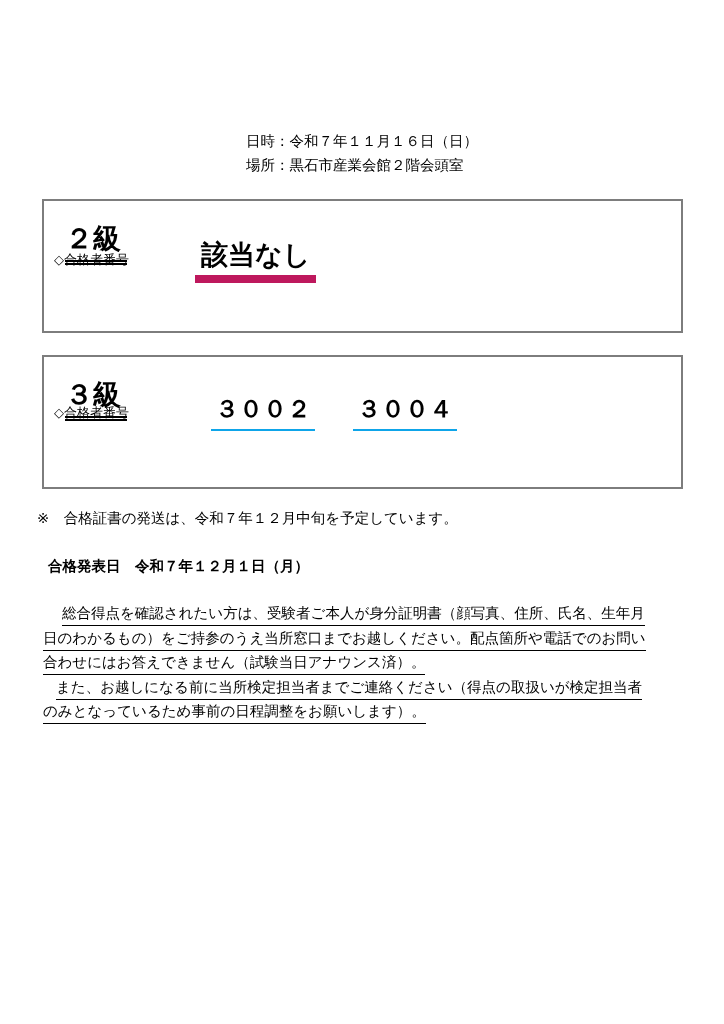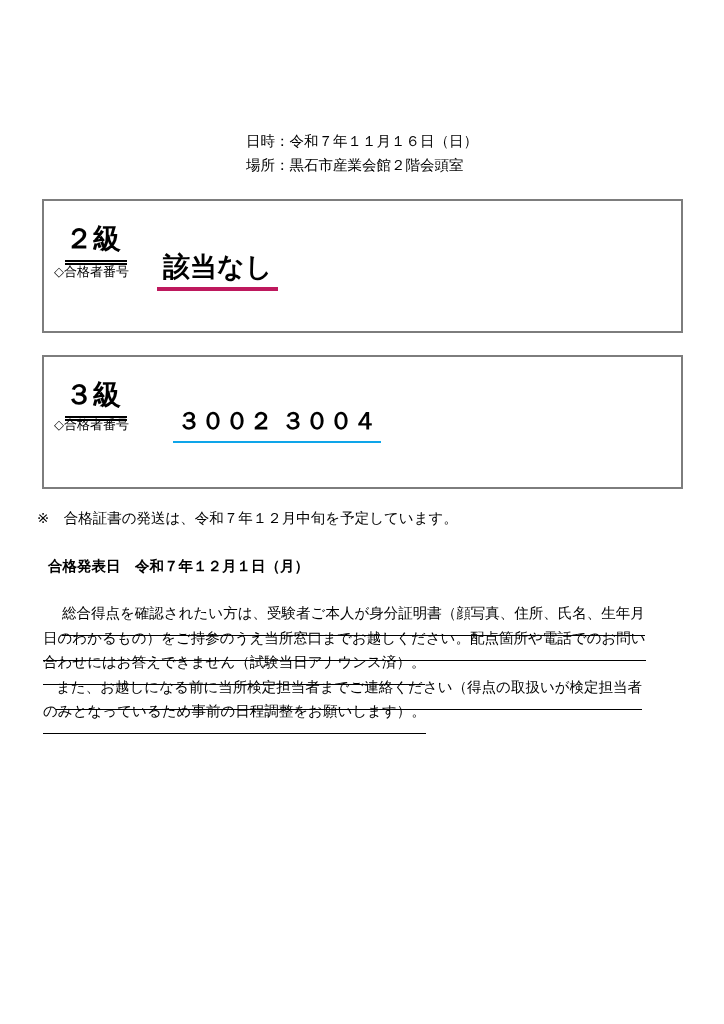--- a/index.html
+++ b/index.html
@@ -69,33 +69,34 @@
     font-size: 28px;
     font-weight: bold;
   }
   .grade-title .ul2 {
     display: inline-block;
     border-bottom: 5px double #000;
     padding: 0 6px 2px 0;
   }
   .passer-row {
     position: absolute;
-    top: 48px;
+    top: 36px;
     left: 10px;
     display: flex;
     align-items: baseline;
+    gap: 38px;
   }
   .passer-label {
     font-size: 13px;
     white-space: nowrap;
   }
   .passer-value {
     font-size: 27px;
     font-weight: bold;
-    border-bottom: 4px solid #be185d;
+    border-bottom: 8px solid #be185d;
     padding: 0 6px 2px 6px;
     margin-left: 28px;
     white-space: nowrap;
   }
   .passer-num {
     font-size: 24px;
     font-weight: bold;
     border-bottom: 2px solid #0ea5e9;
     padding: 0 4px 4px 4px;
     white-space: nowrap;
@@ -138,21 +139,21 @@
     padding-bottom: 1px;
   }
   .para {
     margin-top: 7px;
     font-size: 14.5px;
     line-height: 24.5px;
   }
   .para-line { white-space: nowrap; }
   .para-line .ultext {
     border-bottom: 1px solid #000;
-    padding-bottom: 14px;
+    padding-bottom: 4px;
   }
   .para-line.indent-lg { padding-left: 19px; }
   .para-line.indent-sm { padding-left: 13px; }
 </style>
 </head>
 <body>
 
 <div class="page">
 
 

